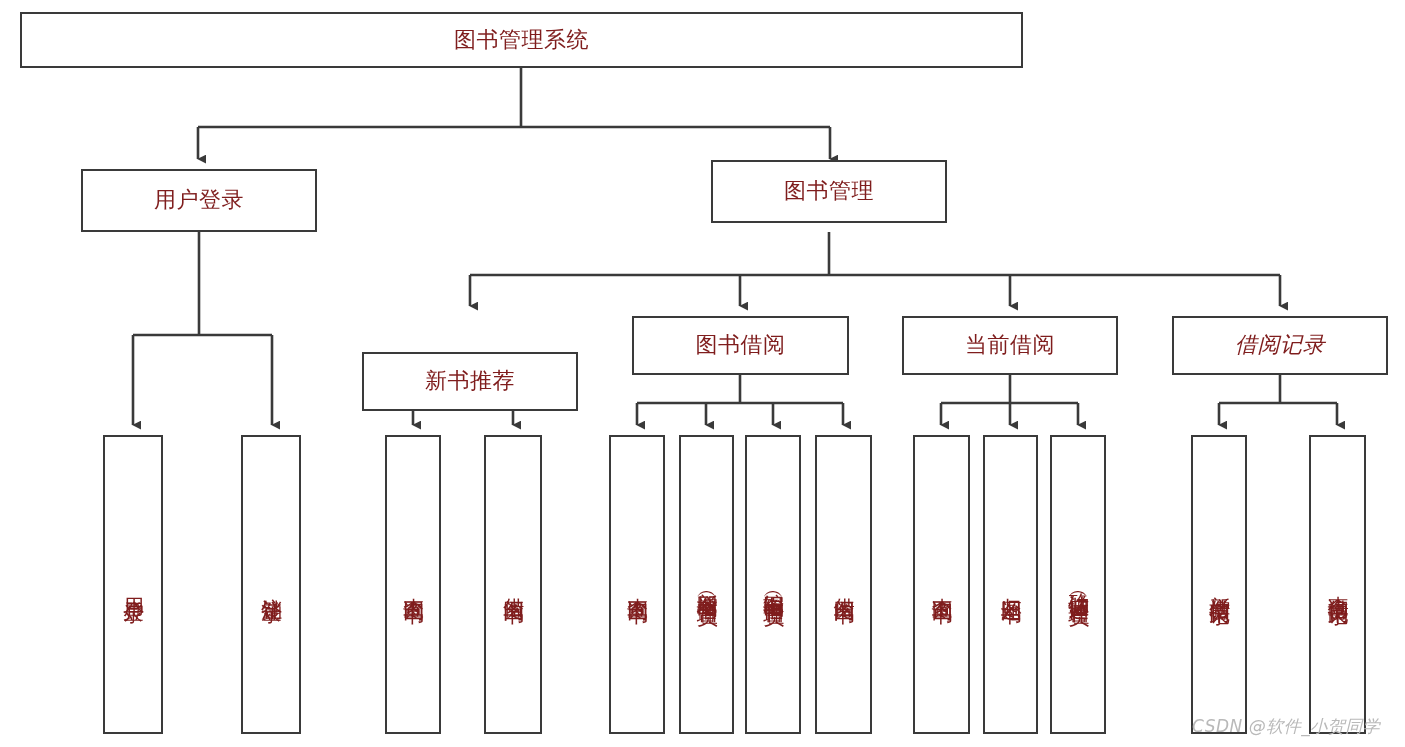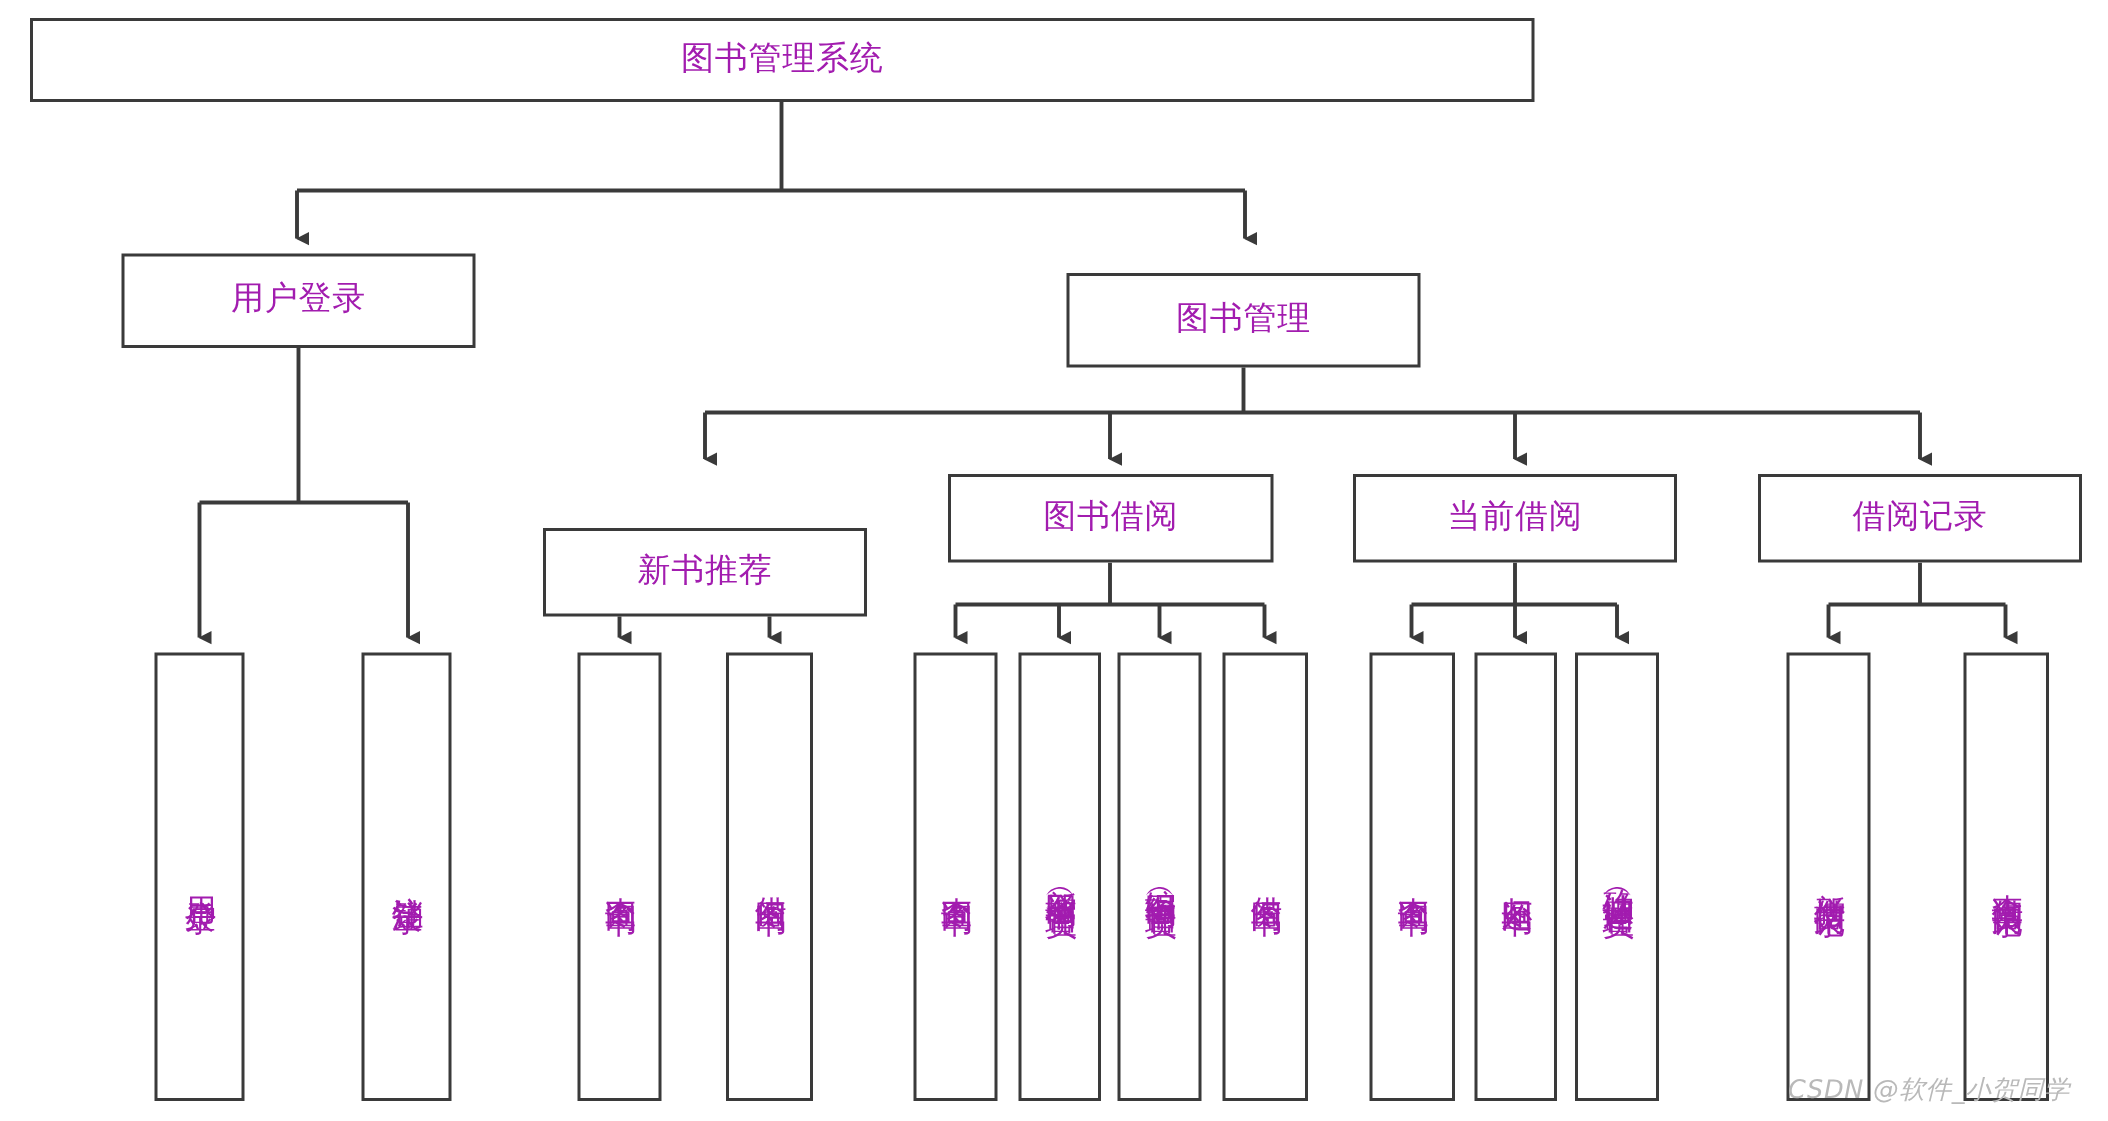--- a/index.html
+++ b/index.html
@@ -27,21 +27,21 @@
     pointer-events: none;
   }
   .node {
     position: absolute;
     box-sizing: border-box;
     background: #ffffff;
     border: 2px solid #3a3a3a;
     display: flex;
     align-items: center;
     justify-content: center;
-    color: #a21caf;
+    color: #7f1d1d;
   }
   .node.horiz .node-label {
     font-size: 22px;
     line-height: 1.1;
     letter-spacing: 0.5px;
     white-space: nowrap;
   }
   .node.vert {
     align-items: center;
     justify-content: center;
@@ -119,34 +119,34 @@
     </g>
   </svg>
 
   <div class="node horiz" id="n-root" style="left: 20px; top: 12px; width: 1003px; height: 56px;">
     <span class="node-label">图书管理系统</span>
   </div>
 
   <div class="node horiz" id="n-l2-0" style="left: 81px; top: 169px; width: 236px; height: 63px;">
     <span class="node-label">用户登录</span>
   </div>
-  <div class="node horiz" id="n-l2-1" style="left: 711px; top: 182px; width: 236px; height: 63px;">
+  <div class="node horiz" id="n-l2-1" style="left: 711px; top: 160px; width: 236px; height: 63px;">
     <span class="node-label">图书管理</span>
   </div>
 
   <div class="node horiz" id="n-l3-0" style="left: 362px; top: 316px; width: 216px; height: 59px; margin-top: 36px;">
     <span class="node-label">新书推荐</span>
   </div>
   <div class="node horiz" id="n-l3-1" style="left: 632px; top: 316px; width: 217px; height: 59px;">
     <span class="node-label">图书借阅</span>
   </div>
   <div class="node horiz" id="n-l3-2" style="left: 902px; top: 316px; width: 216px; height: 59px; text-align: right;">
     <span class="node-label">当前借阅</span>
   </div>
-  <div class="node horiz" id="n-l3-3" style="left: 1172px; top: 316px; width: 216px; height: 59px;">
+  <div class="node horiz" id="n-l3-3" style="left: 1172px; top: 316px; width: 216px; height: 59px; font-style: italic;">
     <span class="node-label">借阅记录</span>
   </div>
 
   <div class="node vert" id="n-leaf-0" style="left: 103px; top: 435px; width: 60px; height: 299px;">
     <span class="node-label">用户登录</span>
   </div>
   <div class="node vert" id="n-leaf-1" style="left: 241px; top: 435px; width: 60px; height: 299px;">
     <span class="node-label">注销登录</span>
   </div>
   <div class="node vert" id="n-leaf-2" style="left: 385px; top: 435px; width: 56px; height: 299px;">

